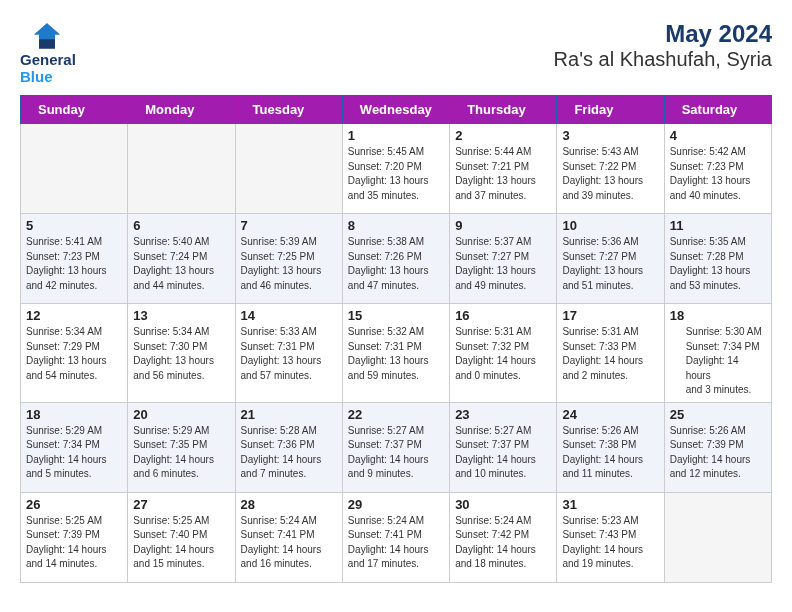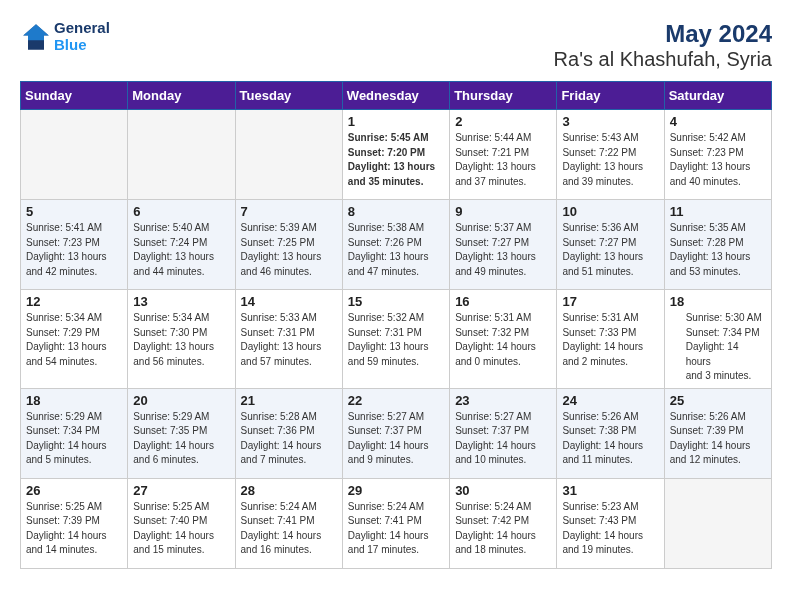--- a/index.html
+++ b/index.html
@@ -12,20 +12,21 @@
     }
     .header {
       display: flex;
       justify-content: space-between;
       align-items: flex-start;
       margin-bottom: 10px;
     }
     .logo {
       display: flex;
       align-items: center;
+      flex-direction: column;
     }
     .logo-icon {
       width: 32px;
       height: 32px;
       margin-right: 2px;
     }
     .title-block {
       text-align: right;
     }
     .month-title {
@@ -36,25 +37,25 @@
     .location {
       font-size: 20px;
       color: #333;
     }
     table {
       width: 100%;
       border-collapse: collapse;
       table-layout: fixed;
     }
     th {
-      background-color: #4c1d95;
+      background-color: #a21caf;
       color: #fff;
       font-size: 13px;
       font-weight: bold;
-      padding: 6px 4px;
+      padding: 6px 17px;
       text-align: left;
       border: 1px solid #2261a8;
     }
     td {
       border: 1px solid #ccc;
       vertical-align: top;
       padding: 4px 5px;
       font-size: 10.5px;
       color: #222;
       height: 90px;
@@ -110,21 +111,21 @@
         <th>Saturday</th>
       </tr>
   </thead>
   <tbody id="calendar-body">
   <tr>
         <td class="empty"></td>
         <td class="empty"></td>
         <td class="empty"></td>
         <td>
           <span class="day-num">1</span>
-          <div class="day-info" style="white-space: pre-line; font-weight: bold;">Sunrise: 5:45 AM
+          <div class="day-info" style="white-space: pre-line;">Sunrise: 5:45 AM
 Sunset: 7:20 PM
 Daylight: 13 hours
 and 35 minutes.</div>
         </td>
         <td>
           <span class="day-num">2</span>
           <div class="day-info" style="white-space: pre-line;">Sunrise: 5:44 AM
 Sunset: 7:21 PM
 Daylight: 13 hours
 and 37 minutes.</div>

